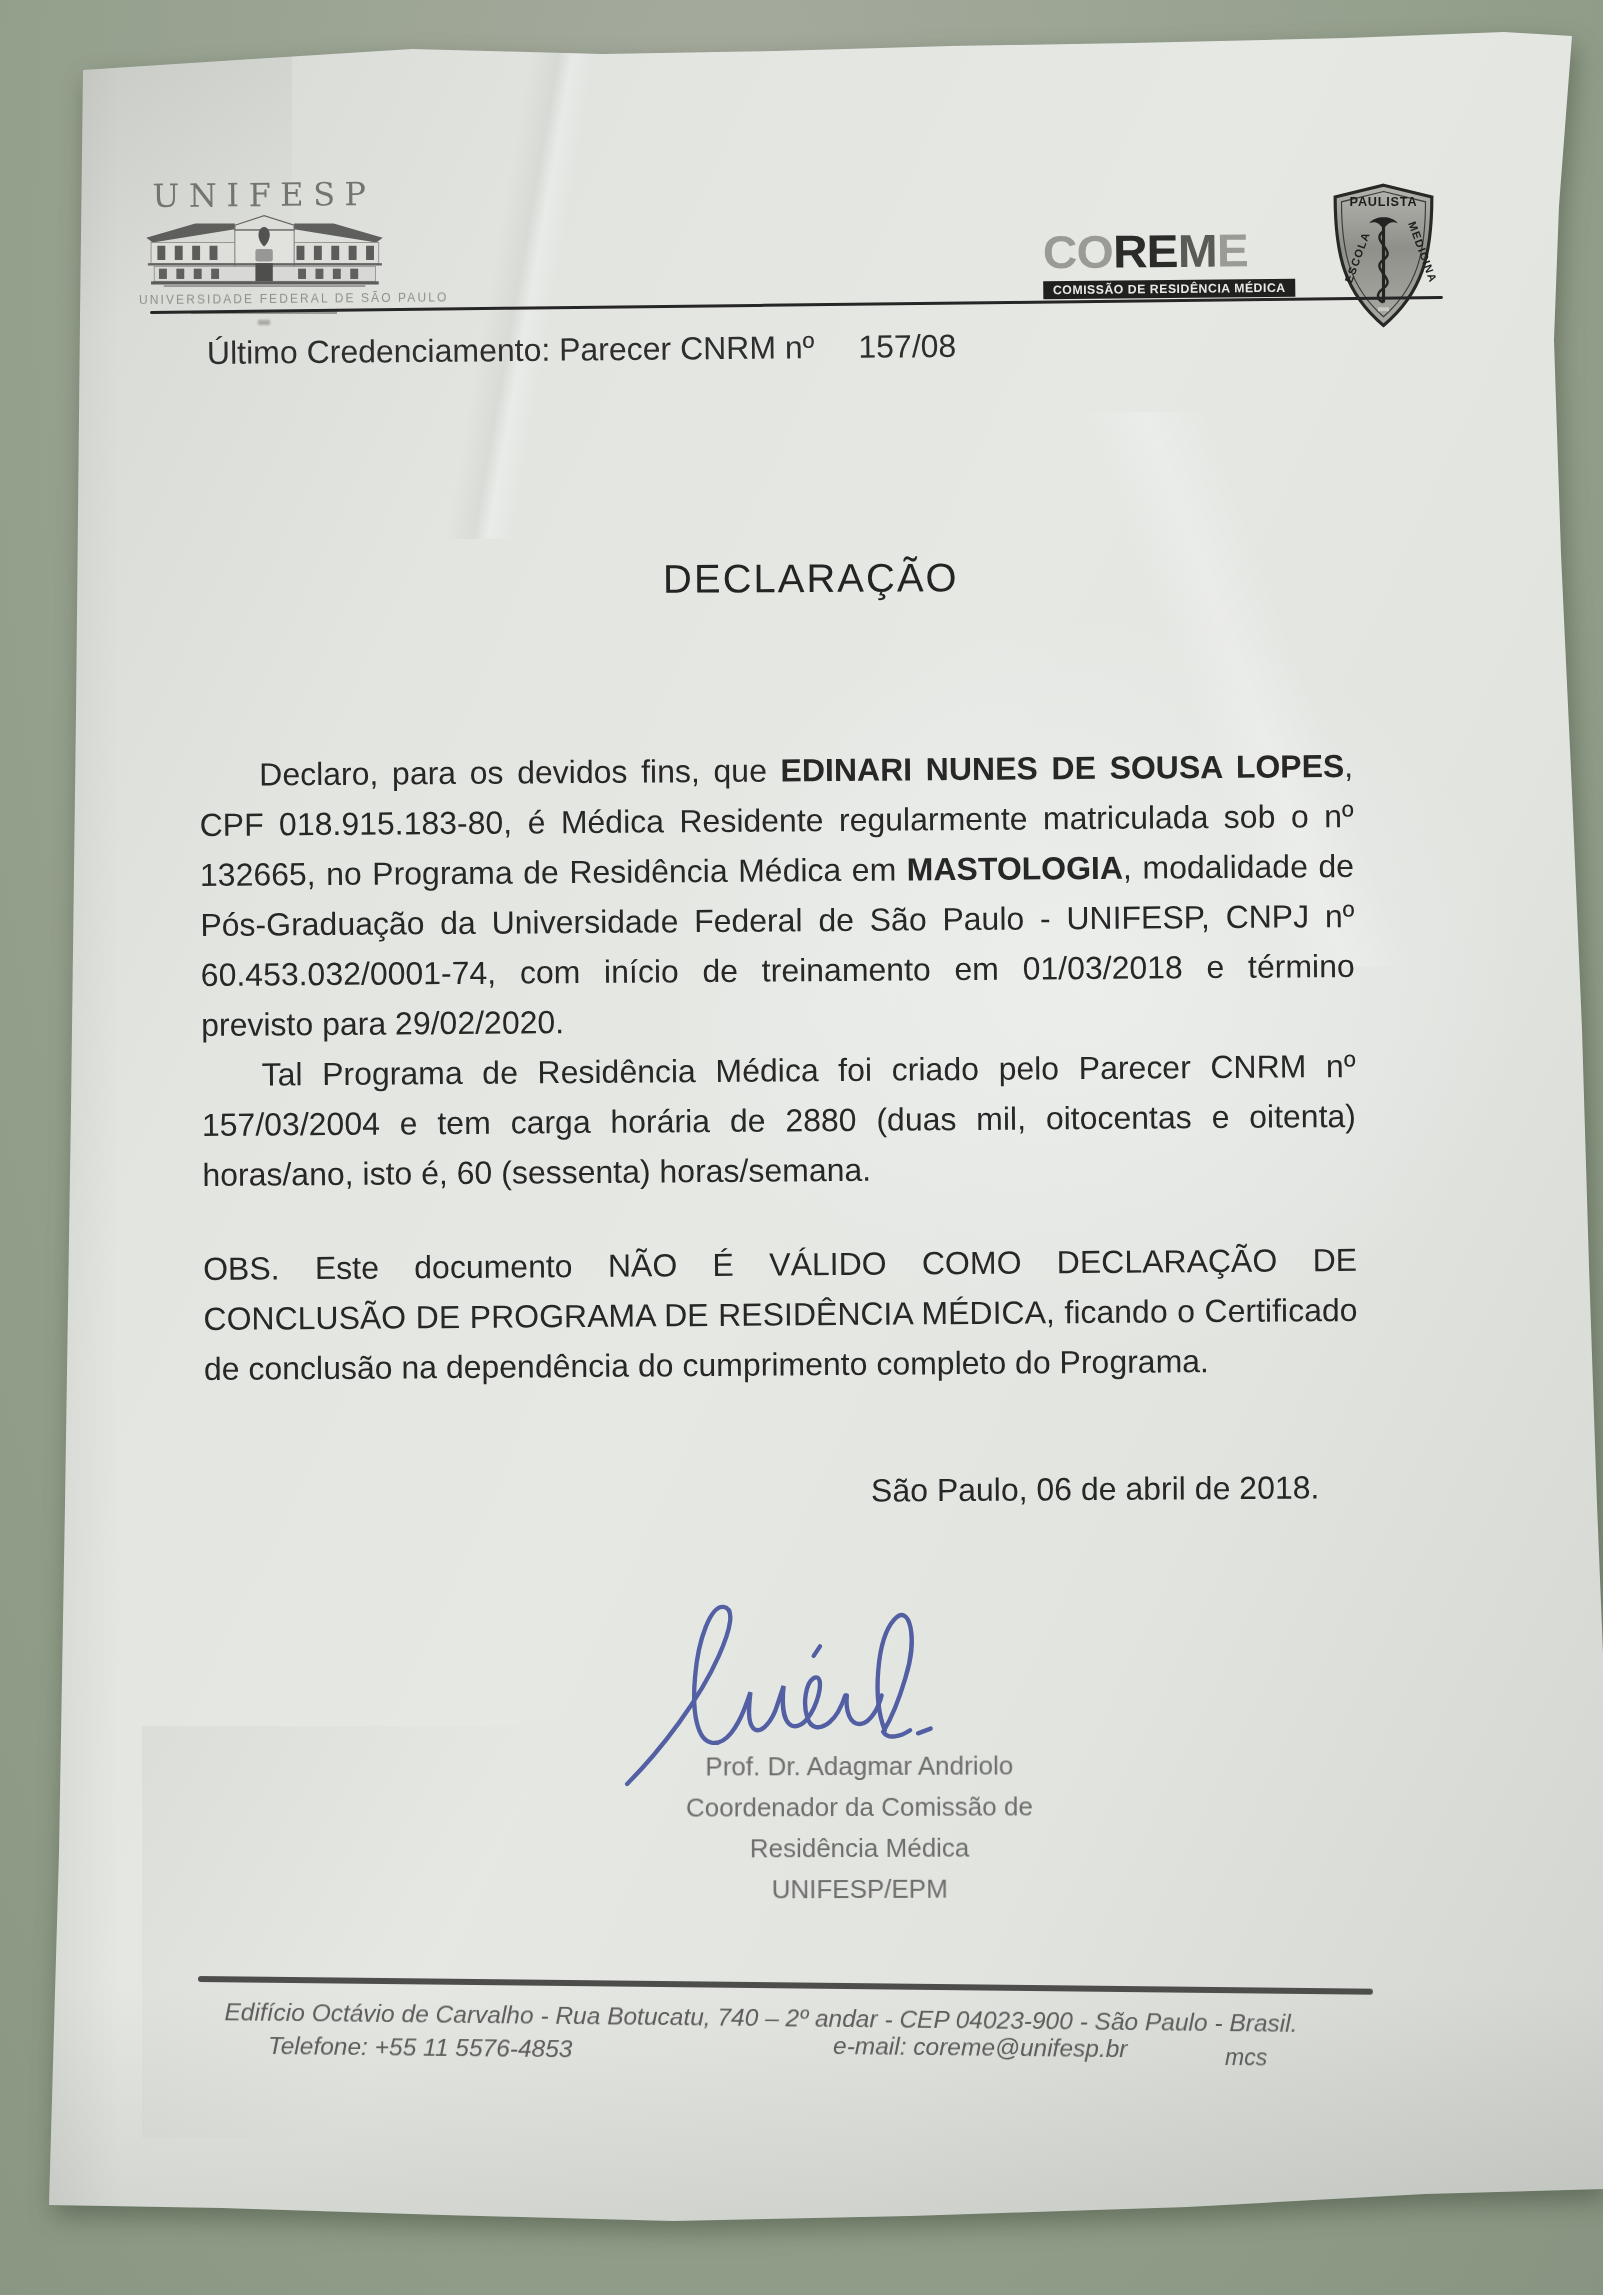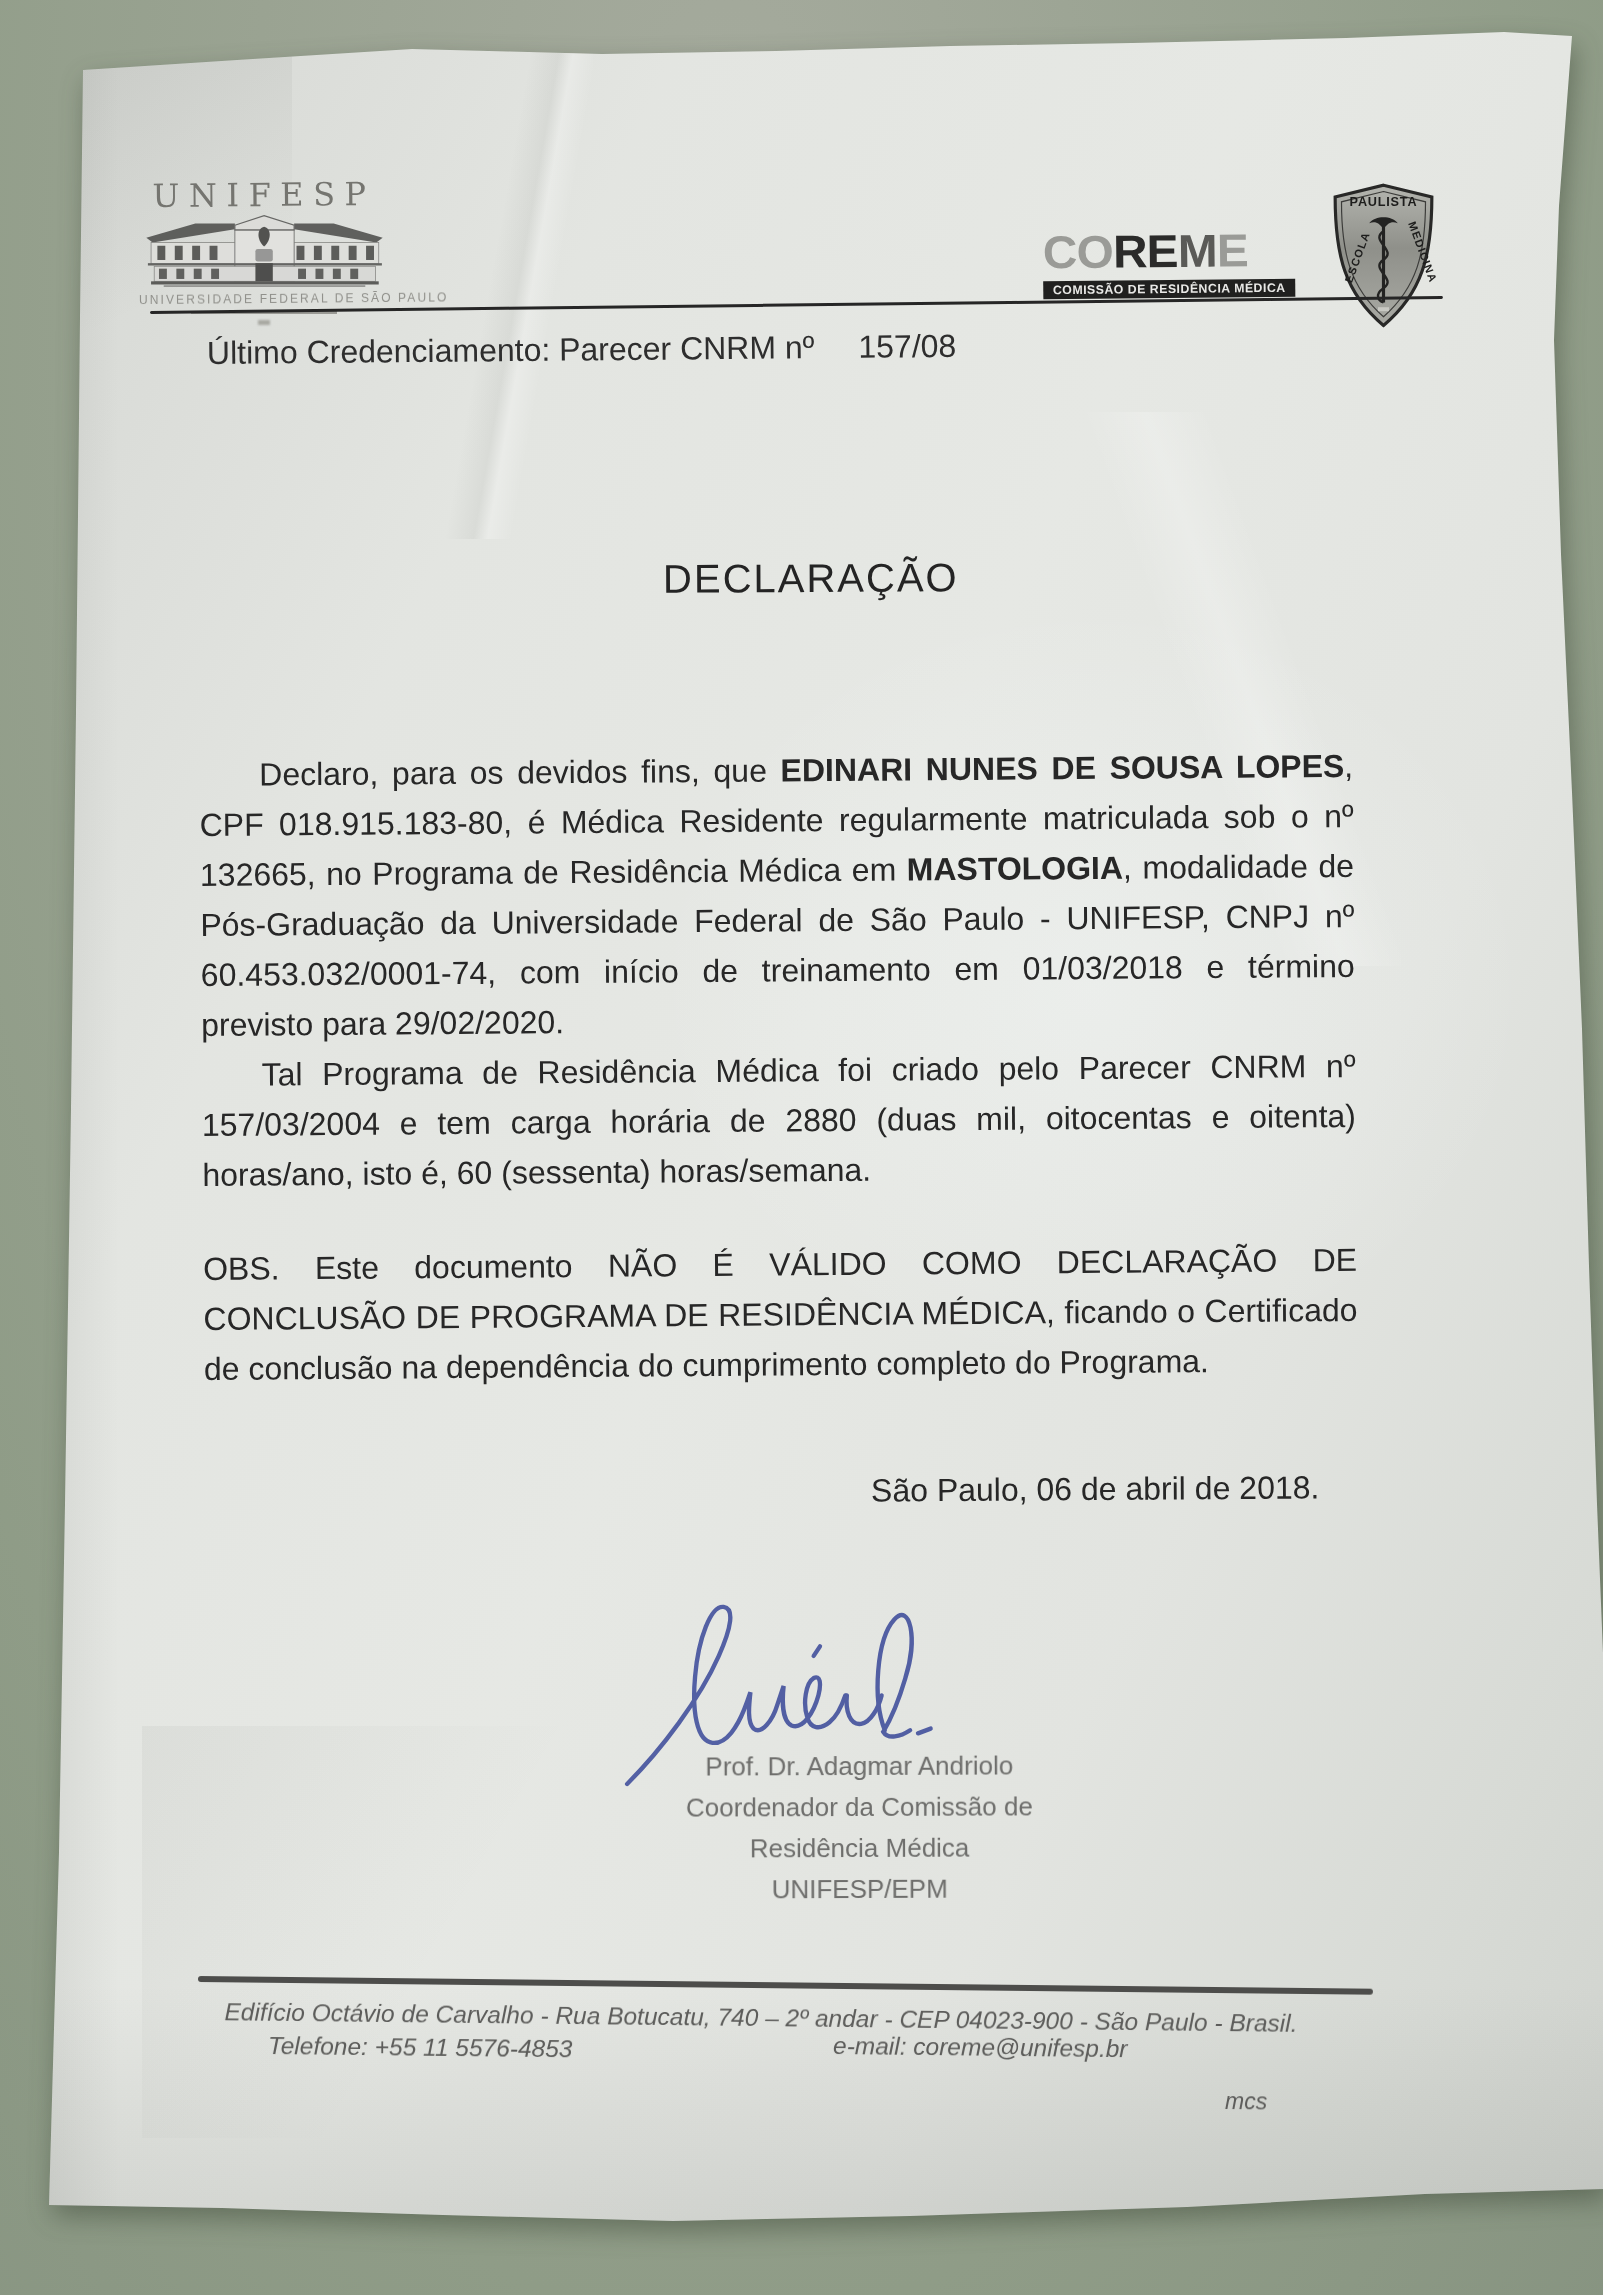--- a/index.html
+++ b/index.html
@@ -60,21 +60,21 @@
   #signature-svg{position:absolute;left:616px;top:1580px;}
   #stamp{position:absolute;left:657px;top:1746px;width:405px;text-align:center;font-size:26px;
     line-height:41px;color:#6e6e6c;transform:rotate(-.2deg);filter:blur(0.2px);}
 
   #footer-rule{position:absolute;left:198px;top:1976px;width:1175px;height:5.5px;background:#4d4d4b;
     border-radius:3.2px;transform:rotate(.62deg);transform-origin:left center;filter:blur(0.4px);}
   .footer-text{position:absolute;font-style:italic;color:#5c5c5a;transform-origin:left center;filter:blur(0.2px);}
   #footer-address{left:203px;top:1998px;width:1116px;text-align:center;font-size:24.5px;white-space:nowrap;transform:rotate(.62deg);}
   #footer-phone{left:268px;top:2032px;font-size:24.5px;transform:rotate(.62deg);}
   #footer-email{left:833px;top:2032px;font-size:24.5px;transform:rotate(.62deg);}
-  #footer-initials{left:1225px;top:2044px;font-size:23px;transform:rotate(.62deg);margin-top:44px;}
+  #footer-initials{left:1225px;top:2044px;font-size:23px;transform:rotate(.62deg);}
 </style>
 </head>
 <body>
 
 <div id="stage">
   <div id="paper-wrap">
     <div id="paper">
       <div class="crease c1"></div>
       <div class="crease c2"></div>
       <div class="crease c3"></div>

